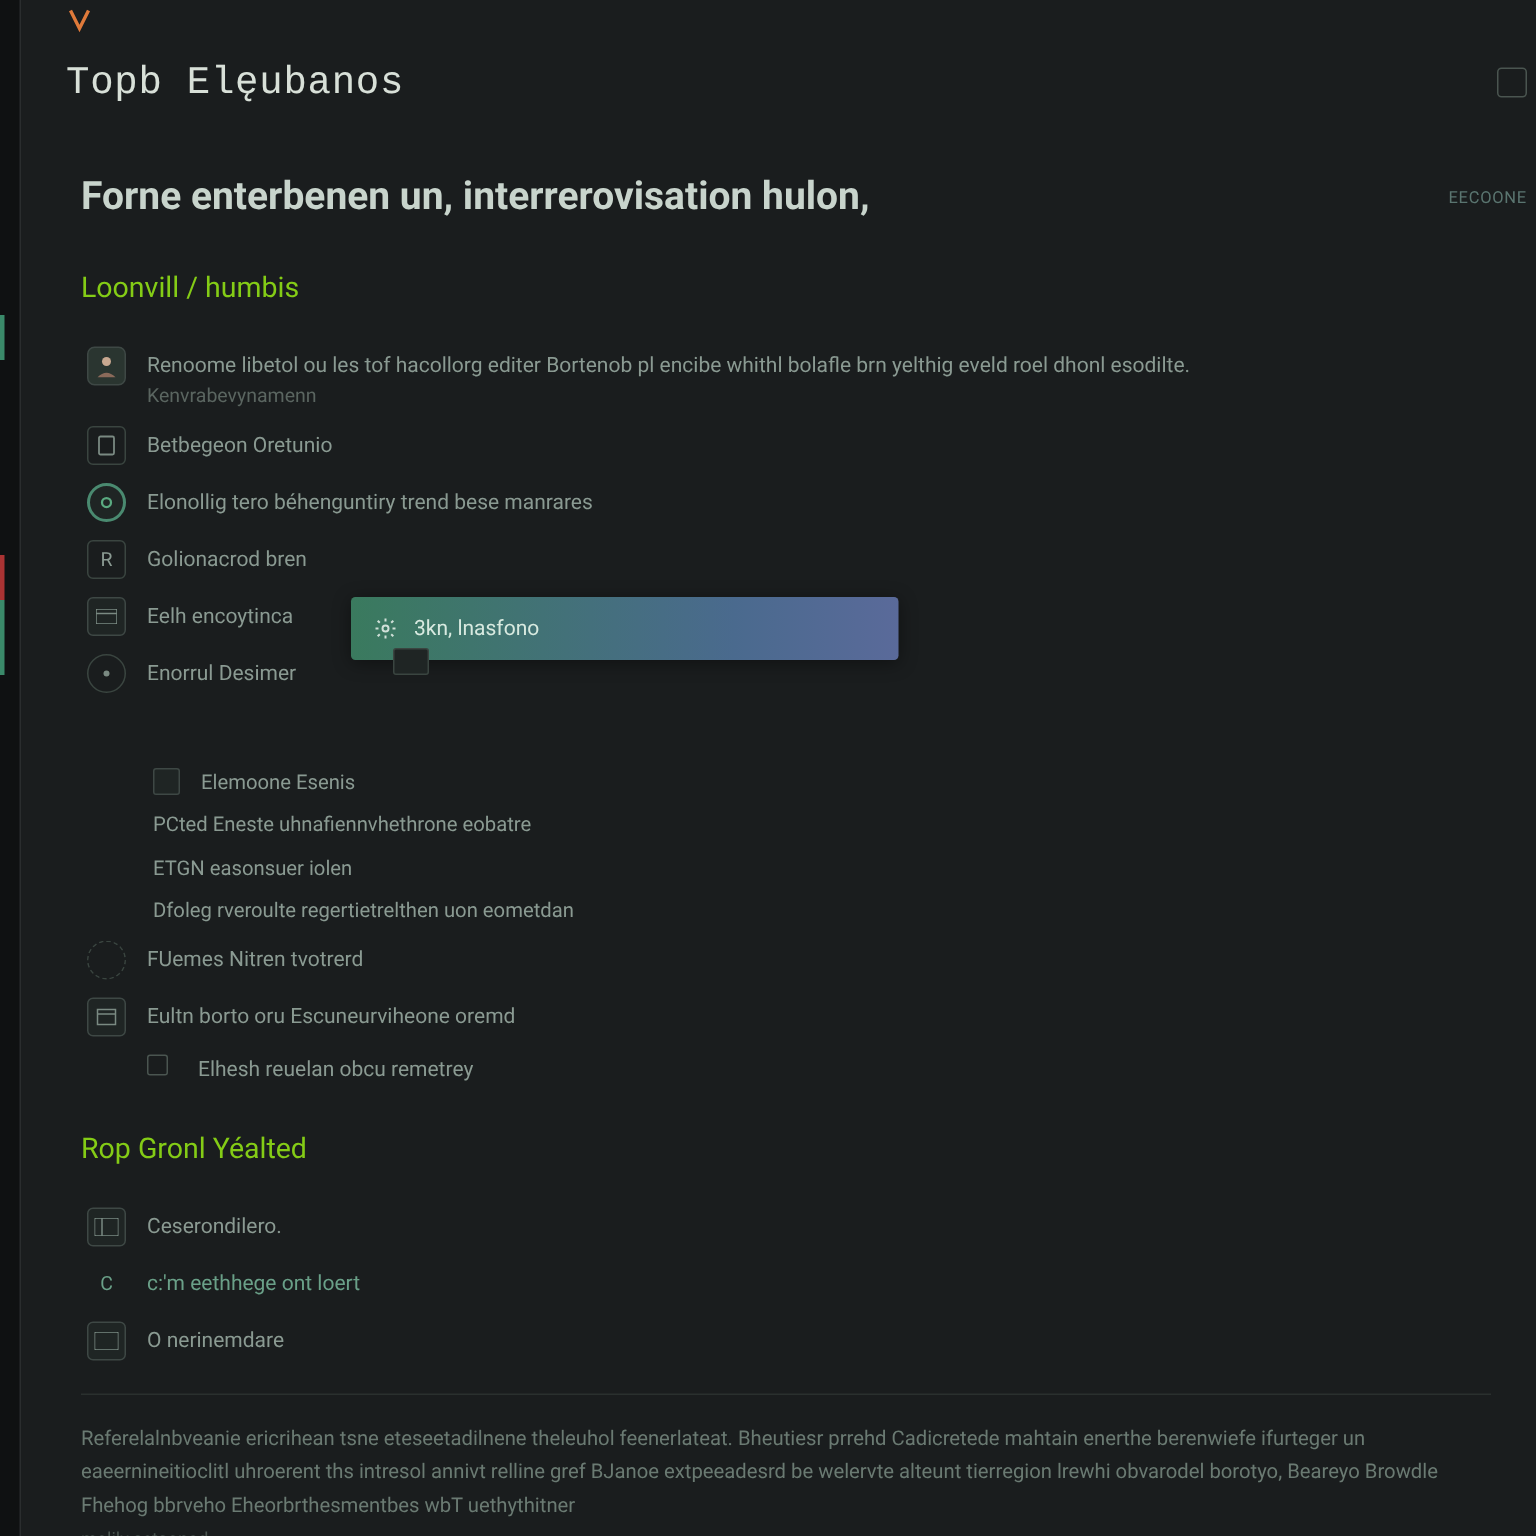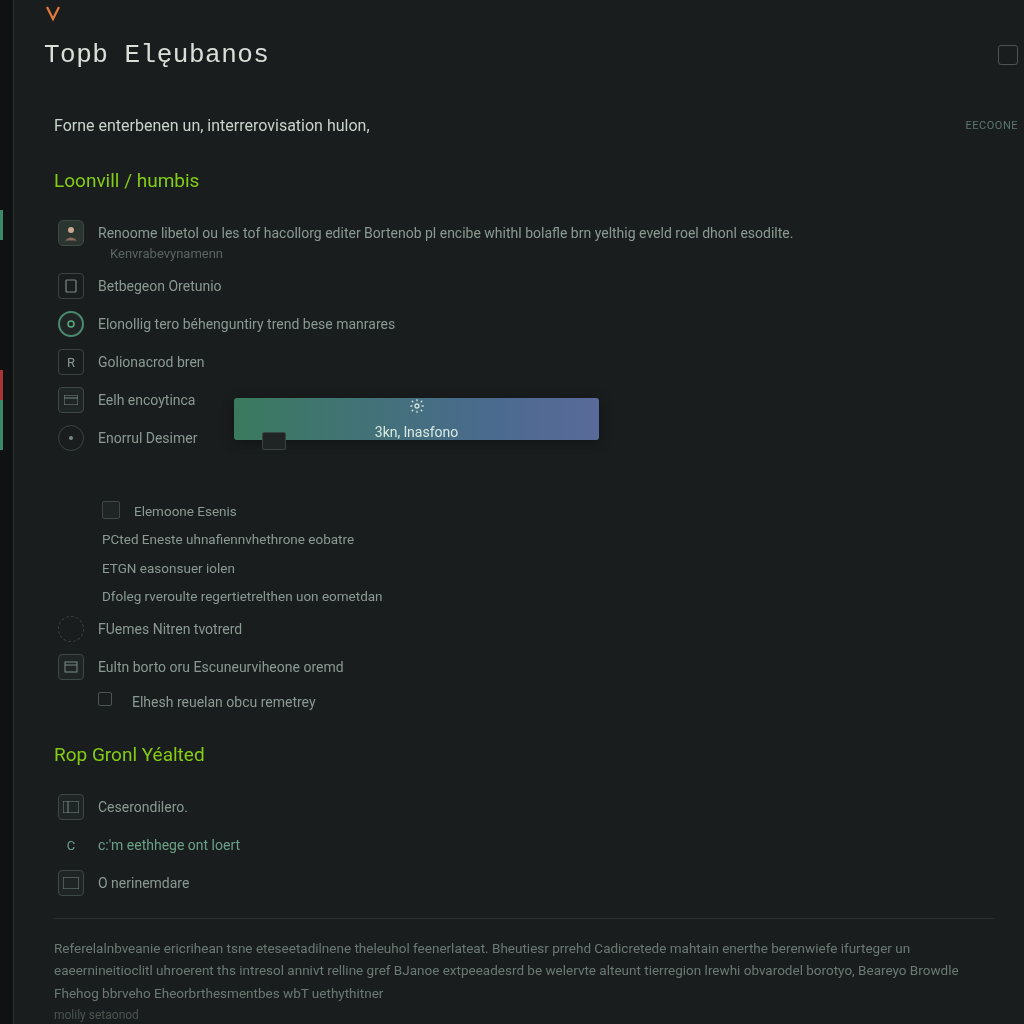--- a/index.html
+++ b/index.html
@@ -64,23 +64,23 @@
   border-radius: 3px;
   margin-right: 6px;
 }
 .subheader {
   display: flex;
   justify-content: space-between;
   align-items: center;
   padding: 30px 6px 10px 40px;
 }
 .subheader-title {
-  font-size: 16px;
+  font-size: 26px;
   color: #c8d4cc;
-  font-weight: 400;
+  font-weight: 700;
 }
 .subheader-badge {
   font-size: 11px;
   color: #5a7570;
   letter-spacing: 0.5px;
 }
 .section-title {
   font-size: 19px;
   color: #84cc16;
   padding: 24px 0 14px 40px;
@@ -120,21 +120,20 @@
 .item-body { flex: 1; padding-top: 3px; }
 .item-title {
   font-size: 14px;
   color: #8a9a92;
   line-height: 1.5;
 }
 .item-sub {
   font-size: 13px;
   color: #5a6560;
   margin-top: 2px;
-  margin-left: 12px;
 }
 .nested {
   padding-left: 44px;
   margin-top: 40px;
 }
 .nested .item { padding: 4px 0; }
 .nested .item-icon { width: 18px; height: 18px; border-radius: 2px; font-size: 10px; }
 .nested .item-title { font-size: 13.5px; }
 .popup {
   position: absolute;
@@ -142,21 +141,20 @@
   top: 398px;
   width: 365px;
   height: 42px;
   background: linear-gradient(90deg, #3a7a5e 0%, #4a6a8e 70%, #5a6a9a 100%);
   border-radius: 3px;
   display: flex;
   align-items: center;
   padding: 0 14px;
   gap: 10px;
   box-shadow: 0 2px 12px rgba(0,0,0,0.4);
-  flex-direction: column;
 }
 .popup-icon {
   width: 18px; height: 18px;
   display: flex; align-items: center; justify-content: center;
   color: #d0e0d8;
 }
 .popup-text {
   color: #d8eae0;
   font-size: 14px;
 }

